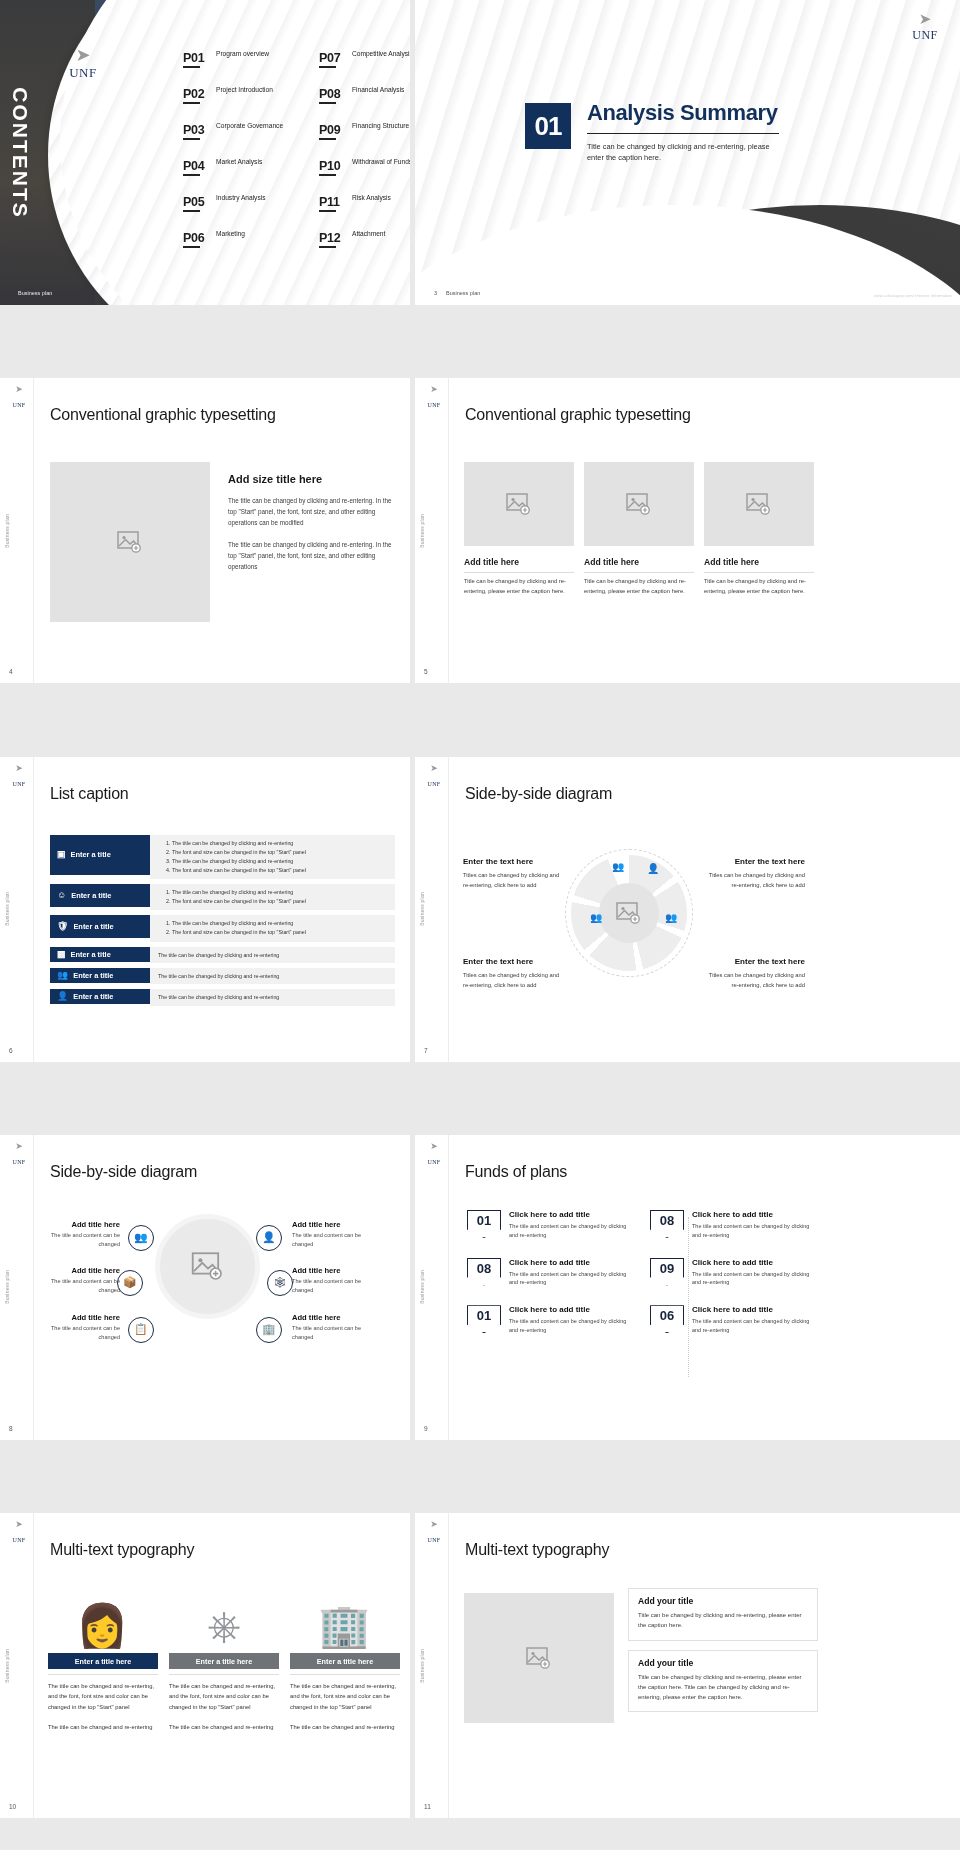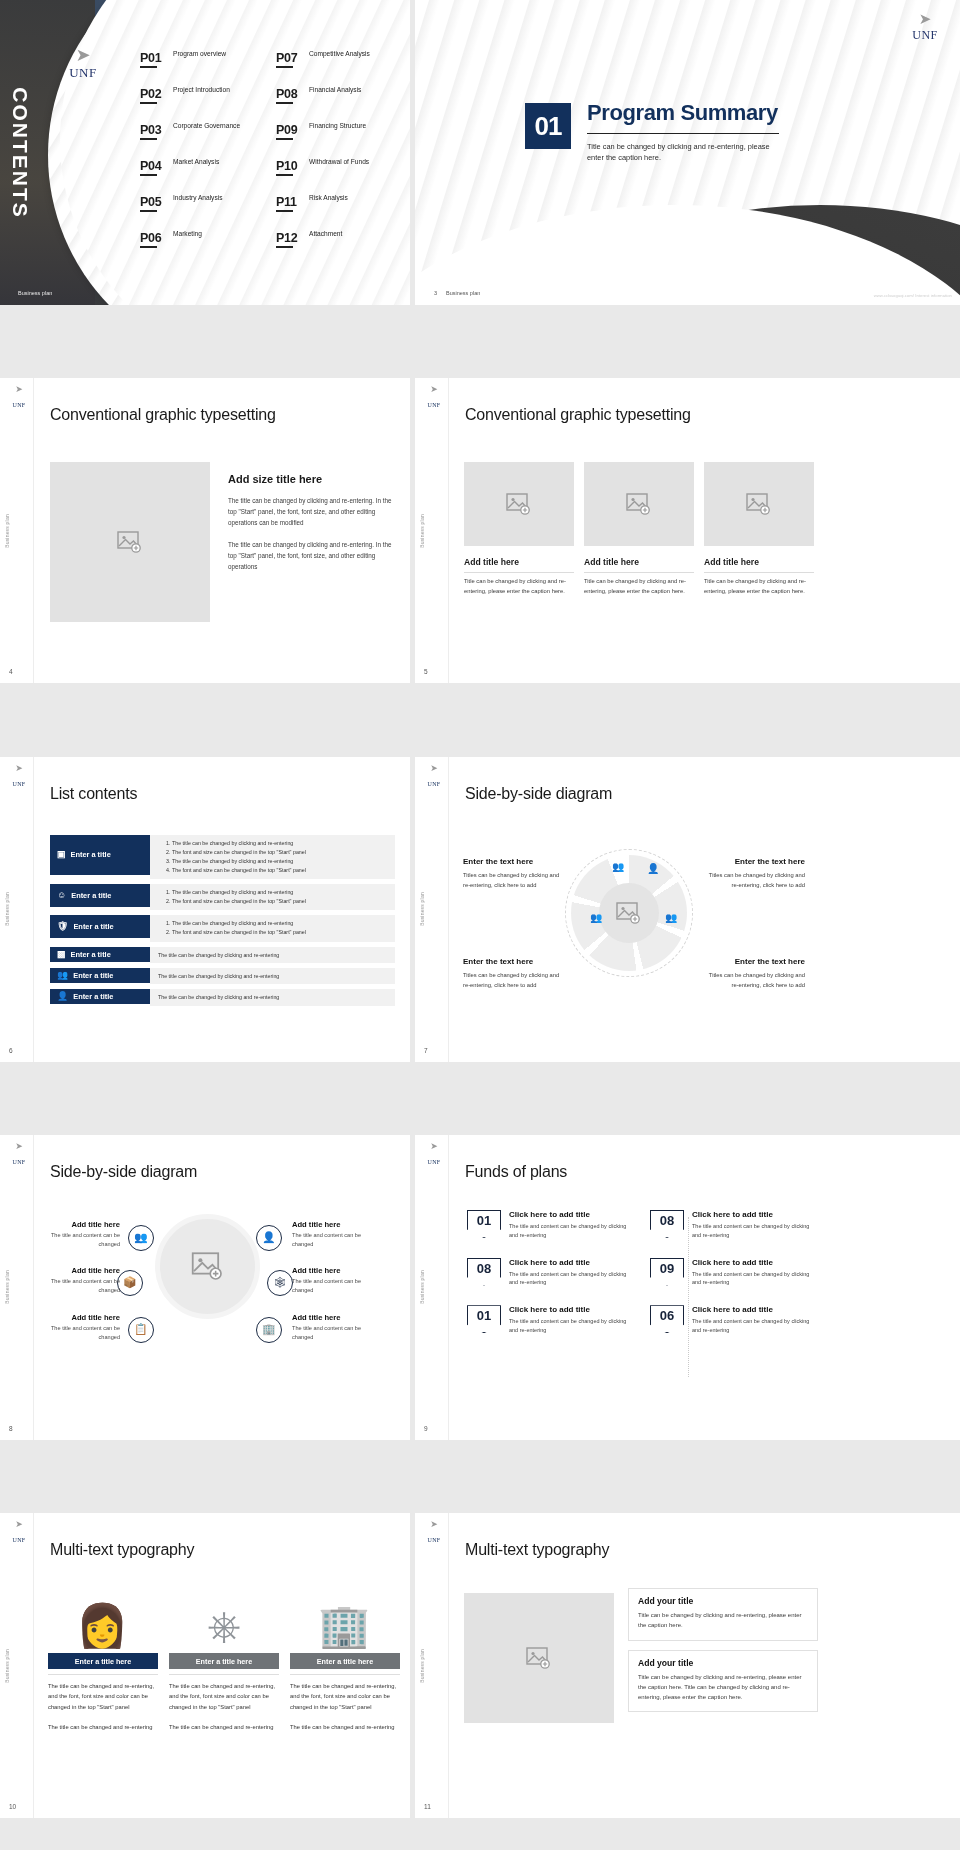--- a/index.html
+++ b/index.html
@@ -57,21 +57,21 @@
     background:repeating-linear-gradient(115deg,#ffffff 0,#ffffff 11px,#f4f4f4 12px,#ffffff 20px);
   }
   .s2 .contents-word {
     position:absolute; left:8px; top:50%; transform:translateY(-50%);
     writing-mode:vertical-rl; font-size:21px; letter-spacing:2px; color:#fff; font-weight:700;
   }
   .s2 .unf-logo { position:absolute; left:60px; top:48px; text-align:center; width:46px; }
   .s2 .unf-logo .bird { font-size:18px; color:#9a9a9a; line-height:15px; display:block; }
   .s2 .unf-logo .txt { font-size:13px; color:#24356b; font-family:"Liberation Serif",serif; letter-spacing:.5px;}
   .toc { position:absolute; left:140px; top:48px; width:262px; display:flex; gap:10px;}
-  .toc-col { width:126px; }
+  .toc-col { width:126px;margin-left:43px; }
   .toc-item { height:36px; position:relative; }
   .toc-p { font-size:12.5px; font-weight:700; color:#1c1c1c; letter-spacing:-.3px; display:inline-block; }
   .toc-p::after { content:""; display:block; width:17px; height:1.6px; background:#222; margin-top:1px; }
   .toc-lbl { font-size:6.6px; color:#1c1c1c; position:absolute; left:33px; top:2px; white-space:nowrap; }
   .s2 .foot-txt { position:absolute; left:18px; bottom:9px; font-size:5.5px; color:#e8e8e8; }
 
   
   .s3 { background:#fff; }
   .s3 .bgwaves {
     position:absolute; inset:0;
@@ -264,21 +264,21 @@
     <div class="darkcurve2"></div>
     <div class="darkcurve"></div>
     <div class="whitearc"></div>
 
     <div class="unf-tr">
       <span class="bird">➤</span>
       <span class="txt">UNF</span>
     </div>
 
     <div class="numbox">01</div>
-    <div class="ptitle">Program Summary</div>
+    <div class="ptitle">Analysis Summary</div>
     <div class="prule"></div>
     <div class="psub">Title can be changed by clicking and re-entering, please enter the caption here.</div>
 
     <div class="f3">3</div>
     <div class="fbp">Business plan</div>
     <div class="furl">www.ccbaoguqi.com/ Interest information</div>
   </div>
 </div>
 
 <div class="gaprow"></div>
@@ -374,21 +374,21 @@
 
 <div class="row">
 
   <div class="slide s6">
     <div class="slide-sep"></div>
     <div class="unf-mini">
       <span class="bird">➤</span>
       <span class="txt">UNF</span>
     </div>
     <div class="vert-label">Business plan</div>
-    <div class="s-title">List contents</div>
+    <div class="s-title">List caption</div>
 
     <div class="rows">
       <div class="r h4">
         <div class="tab">
           <span class="ic">▣</span>
           <span>Enter a title</span>
         </div>
         <div class="body">
               <ol>
           <li>The title can be changed by clicking and re-entering</li>

